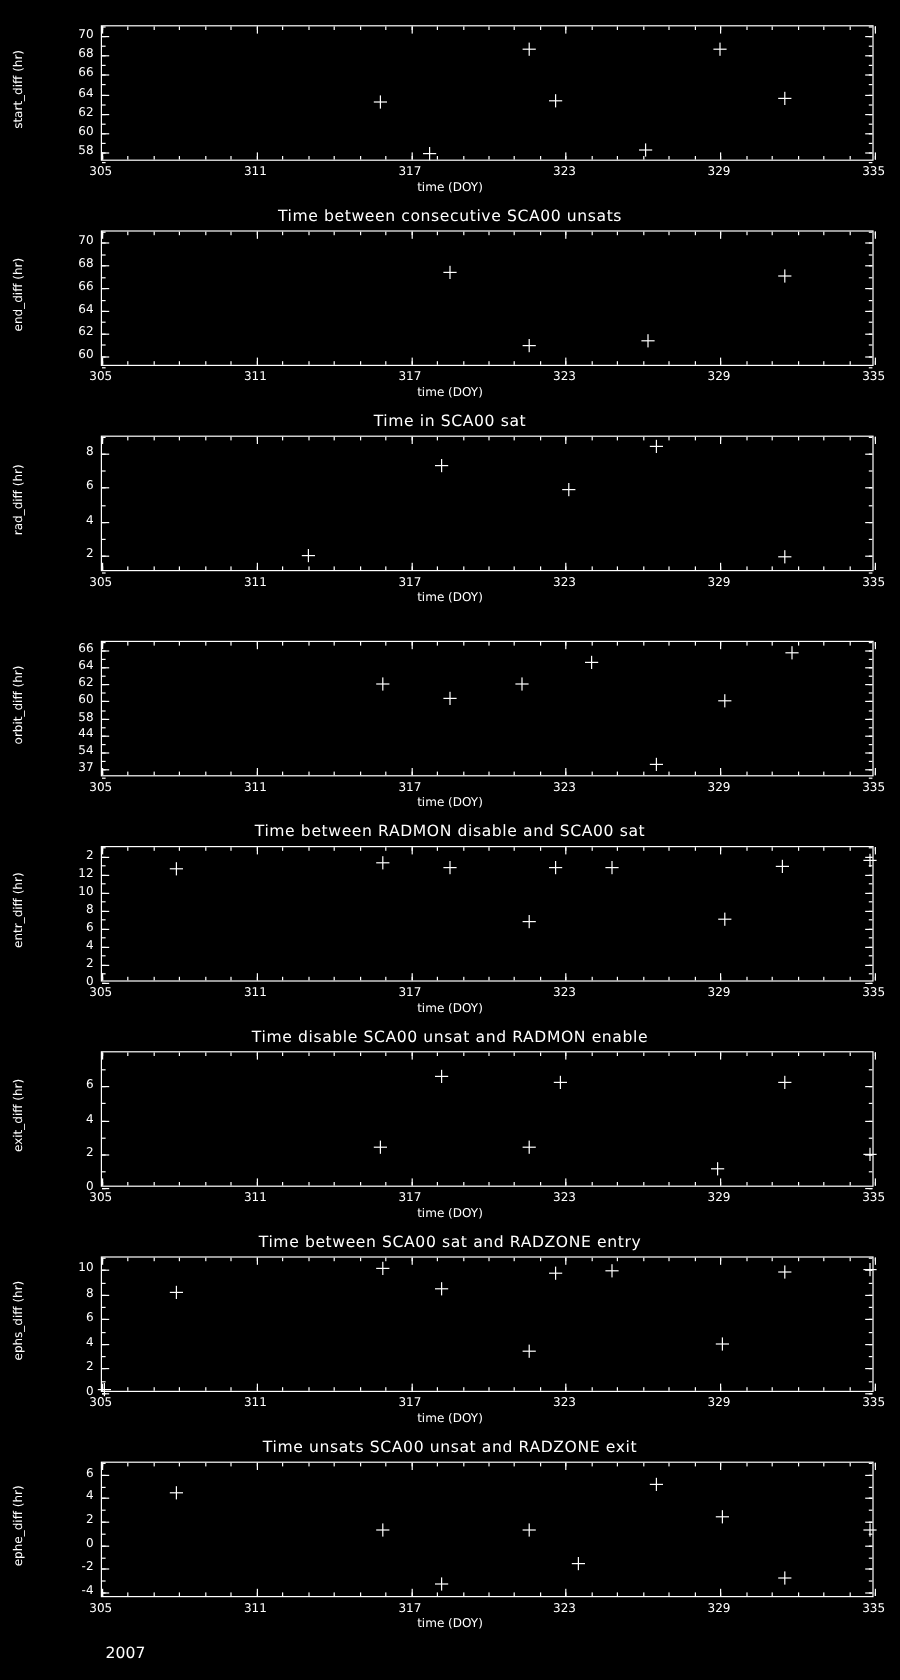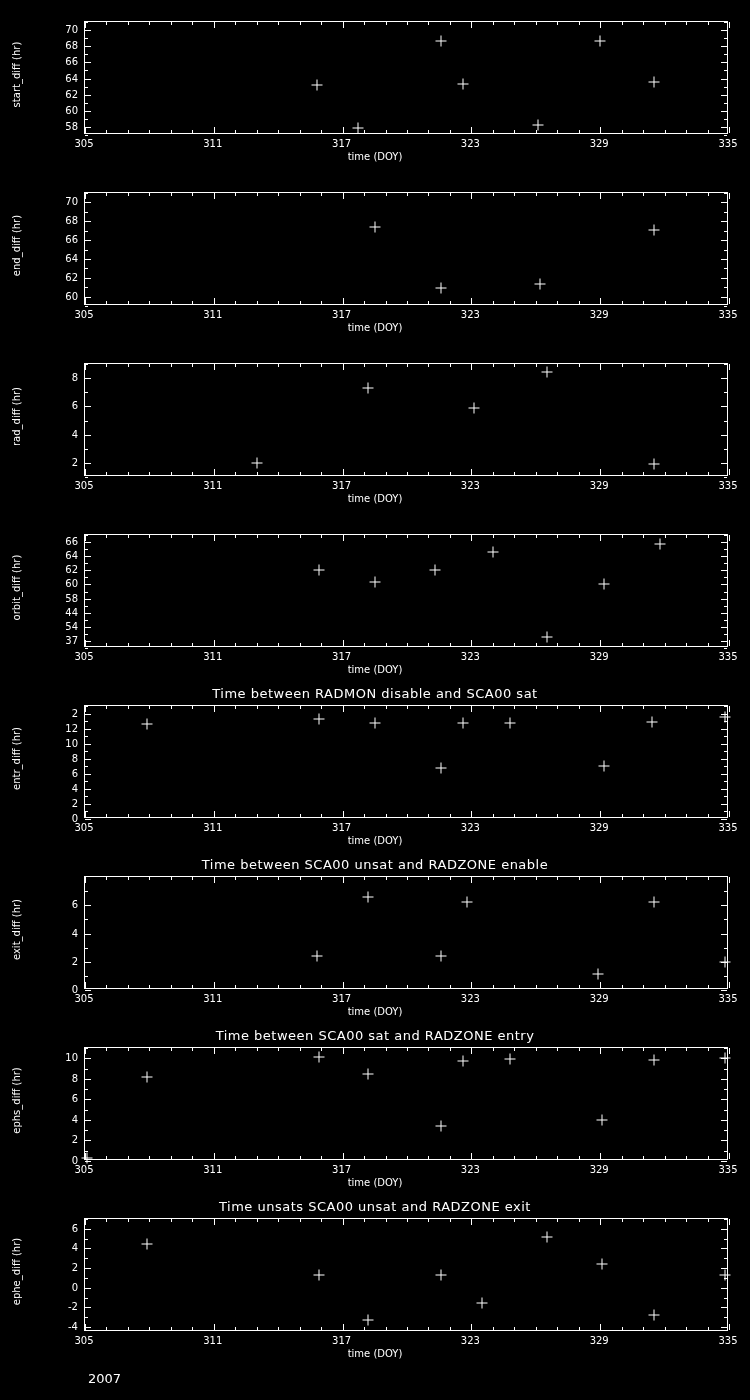--- a/index.html
+++ b/index.html
@@ -171,20 +171,21 @@
         <div class="xtick" style="left: 84px;">305</div>
         <div class="xtick" style="left: 212.8px;">311</div>
         <div class="xtick" style="left: 341.6px;">317</div>
         <div class="xtick" style="left: 470.4px;">323</div>
         <div class="xtick" style="left: 599.2px;">329</div>
         <div class="xtick" style="left: 728px;">335</div>
         <div class="xlabel">time (DOY)</div>
       </div>
     </div>
     <div class="panel">
+      <div class="title">Time between consecutive SCA00 unsats</div>
       <div class="ylabel">
         <span>end_diff (hr)</span>
       </div>
       <div class="plotbox">
         <div class="minor" style="left: 0px; top: 103.583px; width: 6px; height: 1px;"></div>
         <div class="minor" style="right: 0px; top: 103.583px; width: 6px; height: 1px;"></div>
         <div class="minor" style="left: 0px; top: 84.75px; width: 6px; height: 1px;"></div>
         <div class="minor" style="right: 0px; top: 84.75px; width: 6px; height: 1px;"></div>
         <div class="minor" style="left: 0px; top: 65.9167px; width: 6px; height: 1px;"></div>
         <div class="minor" style="right: 0px; top: 65.9167px; width: 6px; height: 1px;"></div>
@@ -311,20 +312,21 @@
         <div class="xtick" style="left: 84px;">305</div>
         <div class="xtick" style="left: 212.8px;">311</div>
         <div class="xtick" style="left: 341.6px;">317</div>
         <div class="xtick" style="left: 470.4px;">323</div>
         <div class="xtick" style="left: 599.2px;">329</div>
         <div class="xtick" style="left: 728px;">335</div>
         <div class="xlabel">time (DOY)</div>
       </div>
     </div>
     <div class="panel">
+      <div class="title">Time in SCA00 sat</div>
       <div class="ylabel">
         <span>rad_diff (hr)</span>
       </div>
       <div class="plotbox">
         <div class="minor" style="left: 0px; top: 98.875px; width: 6px; height: 1px;"></div>
         <div class="minor" style="right: 0px; top: 98.875px; width: 6px; height: 1px;"></div>
         <div class="minor" style="left: 0px; top: 70.625px; width: 6px; height: 1px;"></div>
         <div class="minor" style="right: 0px; top: 70.625px; width: 6px; height: 1px;"></div>
         <div class="minor" style="left: 0px; top: 42.375px; width: 6px; height: 1px;"></div>
         <div class="minor" style="right: 0px; top: 42.375px; width: 6px; height: 1px;"></div>
@@ -753,21 +755,21 @@
         <div class="xtick" style="left: 84px;">305</div>
         <div class="xtick" style="left: 212.8px;">311</div>
         <div class="xtick" style="left: 341.6px;">317</div>
         <div class="xtick" style="left: 470.4px;">323</div>
         <div class="xtick" style="left: 599.2px;">329</div>
         <div class="xtick" style="left: 728px;">335</div>
         <div class="xlabel">time (DOY)</div>
       </div>
     </div>
     <div class="panel">
-      <div class="title">Time between SCA00 unsat and RADZONE enable</div>
+      <div class="title">Time disable SCA00 unsat and RADMON enable</div>
       <div class="ylabel">
         <span>exit_diff (hr)</span>
       </div>
       <div class="plotbox">
         <div class="minor" style="left: 0px; top: 113px; width: 6px; height: 1px;"></div>
         <div class="minor" style="right: 0px; top: 113px; width: 6px; height: 1px;"></div>
         <div class="minor" style="left: 0px; top: 84.75px; width: 6px; height: 1px;"></div>
         <div class="minor" style="right: 0px; top: 84.75px; width: 6px; height: 1px;"></div>
         <div class="minor" style="left: 0px; top: 56.5px; width: 6px; height: 1px;"></div>
         <div class="minor" style="right: 0px; top: 56.5px; width: 6px; height: 1px;"></div>

